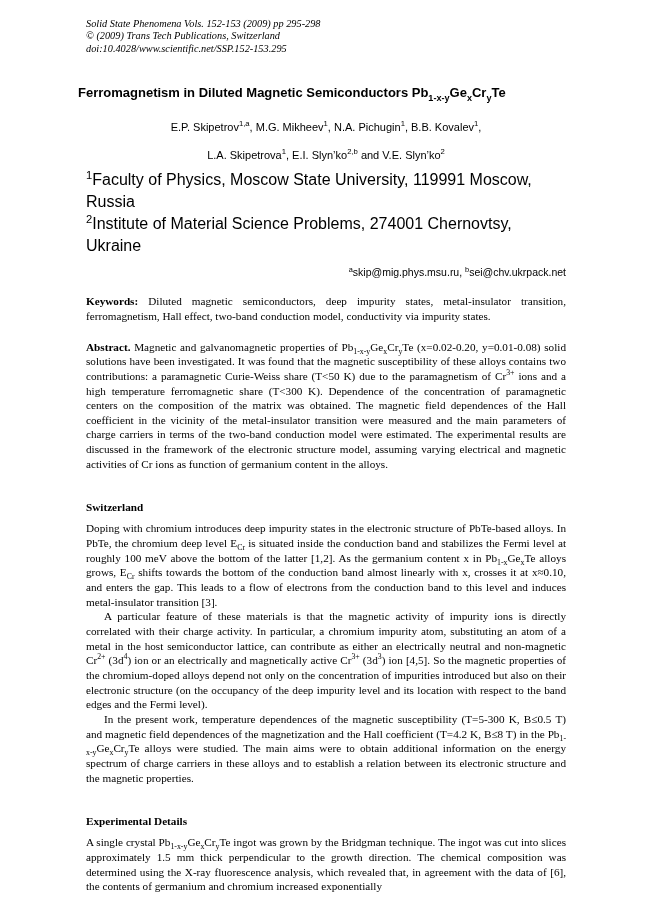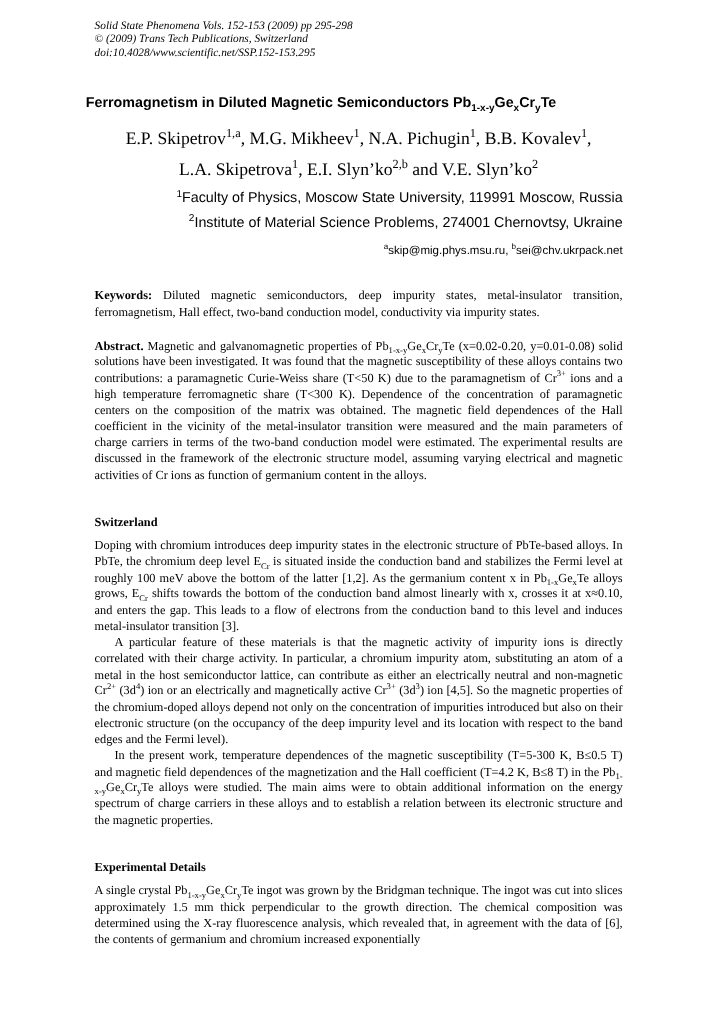--- a/index.html
+++ b/index.html
@@ -25,43 +25,43 @@
   .title {
     margin: 30px -8px 0 -8px;
     text-align: left;
     font-family: "Liberation Sans", sans-serif;
     font-weight: 700;
     font-size: 13px;
   }
   .authors {
     margin-top: 13px;
     text-align: center;
-    font-family: Liberation Serif, serif;
-    font-size: 16px;
+    font-family: Liberation Sans, sans-serif;
+    font-size: 11px;
     line-height: 28px;
   }
   .affil {
-    text-align: right;
+    text-align: left;
     font-family: "Liberation Sans", sans-serif;
-    font-size: 13px;
+    font-size: 16px;
     line-height: 22px;
   }
   .emails {
     margin-top: 9px;
     text-align: right;
     font-family: "Liberation Sans", sans-serif;
     font-size: 10.5px;
   }
   .body-text {
     font-size: 11.2px;
     line-height: 14.65px;
     text-align: justify;
     margin: 0;
   }
-  .keywords { margin-top: 28px; }
+  .keywords { margin-top: 16px; }
   .abstract { margin-top: 16px; }
   .section-heading {
     margin: 30px 0 8px 0;
     font-size: 11.2px;
     font-weight: bold;
   }
   .indent { text-indent: 18px; }
 </style>
 </head>
 <body>

